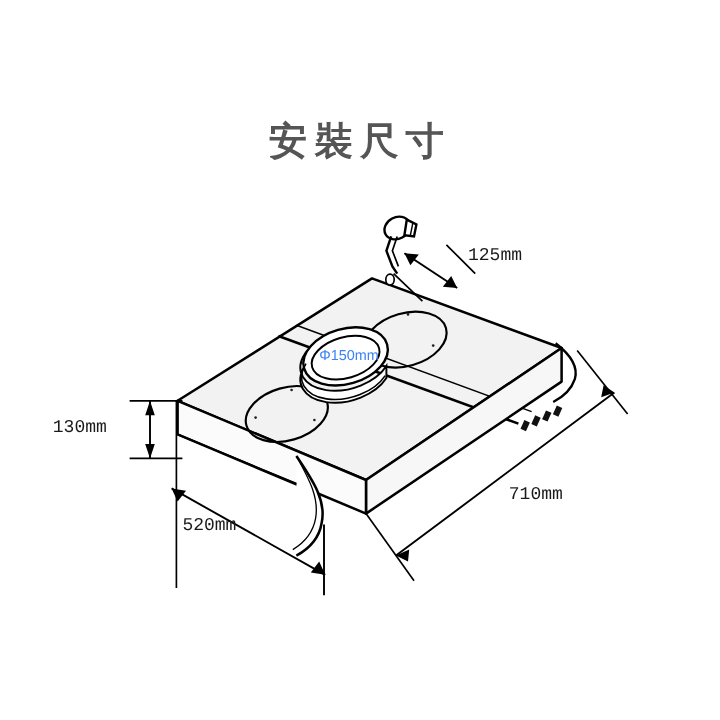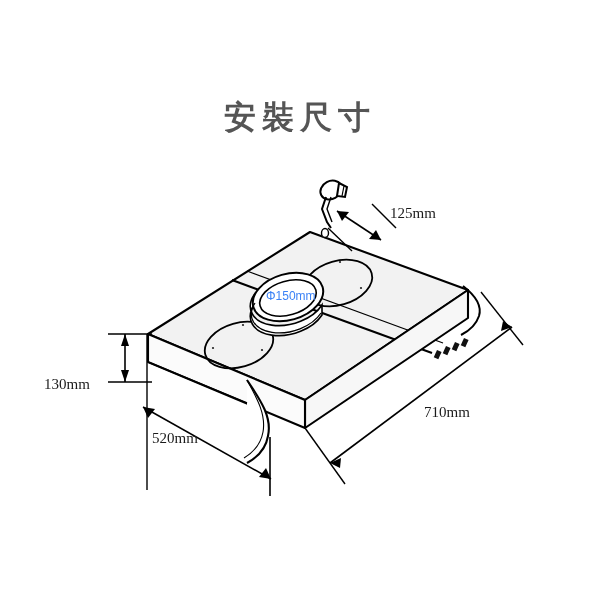--- a/index.html
+++ b/index.html
@@ -30,25 +30,25 @@
     font-size: 32px;
     font-weight: bold;
     color: #555555;
     letter-spacing: 6px;
     font-family: "DejaVu Sans", "Liberation Sans", sans-serif;
   }
   .dim-label {
     position: absolute;
     font-size: 15px;
     color: #1a1a1a;
-    font-family: Liberation Serif, serif;
+    font-family: Liberation Mono, monospace;
     white-space: nowrap;
   }
   .dim-125 { left: 390px; top: 205px; }
-  .dim-130 { left: 44px;  top: 348px; margin-top: 28px; }
+  .dim-130 { left: 44px;  top: 348px; }
   .dim-520 { left: 152px; top: 430px; }
   .dim-710 { left: 424px; top: 404px; text-align: center; }
   .duct-label {
     position: absolute;
     left: 266px;
     top: 289px;
     font-size: 12px;
     color: #3b82f6;
     font-family: "Liberation Sans", sans-serif;
     white-space: nowrap;

